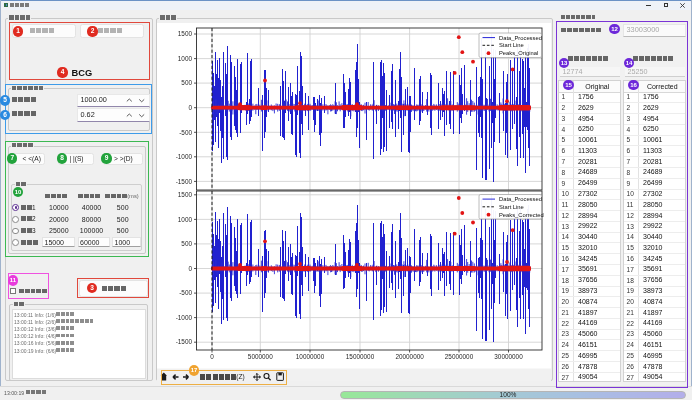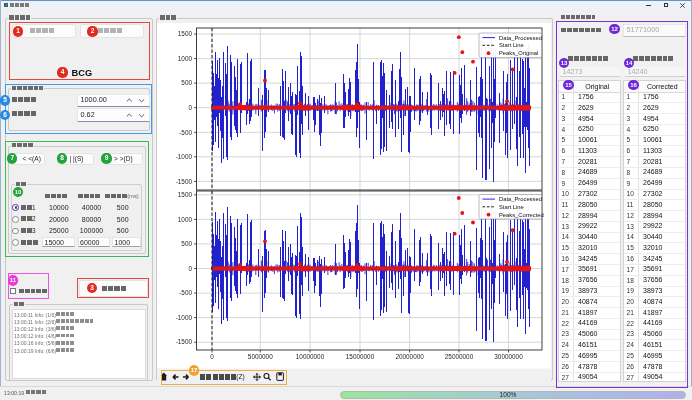--- a/index.html
+++ b/index.html
@@ -256,29 +256,29 @@
 <rect x="120.4" y="3" width="3.4" height="2.4" fill="#1a1a1a"></rect>
 </svg>
 <div style="position:absolute;left:199.5px;top:373.8px;line-height:7px;white-space:nowrap"><i style="display:inline-block;vertical-align:top;margin-top:0px;width:36.7px;height:5.8px;background:repeating-linear-gradient(90deg,#4a4a4a 0,#4a4a4a 5.2px,transparent 5.2px,transparent 6.3px)"></i><span style="font-size:6.6px;color:#222;vertical-align:top;line-height:6px">(Z)</span></div>
 <div style="position:absolute;left:188.7px;top:365.2px;width:10.6px;height:10.6px;border-radius:50%;background:#f0a330;color:#fff;font-weight:bold;font-size:6.0px;line-height:10.6px;text-align:center;z-index:30">17</div>
 <div style="position:absolute;left:557px;top:22.5px;width:130px;height:363px;background:#f1f1f1"></div>
 <div style="position:absolute;left:555.5px;top:21.0px;width:132.5px;height:366.5px;border:1.6px solid #7a34d6;z-index:25;box-sizing:border-box"></div>
 <div style="position:absolute;left:559.5px;top:15px;background:#f0f0f0;padding:0 1px;z-index:26;line-height:5px"><i style="display:inline-block;vertical-align:top;margin-top:0px;width:34.7px;height:4.1px;background:repeating-linear-gradient(90deg,#6a6a6a 0,#6a6a6a 4.1px,transparent 4.1px,transparent 5.1px)"></i></div>
 <div style="position:absolute;left:561px;top:27.5px"><i style="display:inline-block;vertical-align:top;margin-top:0px;width:40.3px;height:4.9px;background:repeating-linear-gradient(90deg,#666666 0,#666666 4.9px,transparent 4.9px,transparent 5.9px)"></i></div>
 <div style="position:absolute;left:609.4px;top:23.9px;width:10.2px;height:10.2px;border-radius:50%;background:#6d28d9;color:#fff;font-weight:bold;font-size:6.0px;line-height:10.2px;text-align:center;z-index:30">12</div>
 <div style="position:absolute;left:623px;top:23.5px;width:63px;height:13px;background:#fafafa;border:1px solid #e6e6e6;border-bottom:1.4px solid #bbb;box-sizing:border-box"></div>
-<div style="position:absolute;left:626.5px;top:26.0px;font-size:7.4px;color:#a8a8a8;font-weight:400;white-space:nowrap;line-height:8.4px;">51771000</div>
+<div style="position:absolute;left:626.5px;top:26.0px;font-size:7.4px;color:#a8a8a8;font-weight:400;white-space:nowrap;line-height:8.4px;">33003000</div>
 <div style="position:absolute;left:568px;top:56px"><i style="display:inline-block;vertical-align:top;margin-top:0px;width:40.3px;height:4.9px;background:repeating-linear-gradient(90deg,#666666 0,#666666 4.9px,transparent 4.9px,transparent 5.9px)"></i></div>
 <div style="position:absolute;left:633px;top:56px"><i style="display:inline-block;vertical-align:top;margin-top:0px;width:40.3px;height:4.9px;background:repeating-linear-gradient(90deg,#666666 0,#666666 4.9px,transparent 4.9px,transparent 5.9px)"></i></div>
 <div style="position:absolute;left:558.9px;top:57.9px;width:10.2px;height:10.2px;border-radius:50%;background:#6d28d9;color:#fff;font-weight:bold;font-size:6.0px;line-height:10.2px;text-align:center;z-index:30">13</div>
 <div style="position:absolute;left:623.9px;top:57.9px;width:10.2px;height:10.2px;border-radius:50%;background:#6d28d9;color:#fff;font-weight:bold;font-size:6.0px;line-height:10.2px;text-align:center;z-index:30">14</div>
 <div style="position:absolute;left:559.5px;top:67px;width:60px;height:10px;background:#f6f6f6;border-bottom:1.2px solid #cfcfcf;box-sizing:border-box"></div>
-<div style="position:absolute;left:562.5px;top:68.3px;font-size:7.2px;color:#ababab;font-weight:400;white-space:nowrap;line-height:8.2px;">14273</div>
+<div style="position:absolute;left:562.5px;top:68.3px;font-size:7.2px;color:#ababab;font-weight:400;white-space:nowrap;line-height:8.2px;">12774</div>
 <div style="position:absolute;left:624.5px;top:67px;width:60px;height:10px;background:#f6f6f6;border-bottom:1.2px solid #cfcfcf;box-sizing:border-box"></div>
-<div style="position:absolute;left:627.5px;top:68.3px;font-size:7.2px;color:#ababab;font-weight:400;white-space:nowrap;line-height:8.2px;">14240</div>
+<div style="position:absolute;left:627.5px;top:68.3px;font-size:7.2px;color:#ababab;font-weight:400;white-space:nowrap;line-height:8.2px;">25250</div>
 <div style="position:absolute;left:558px;top:79.5px;width:62.5px;height:302px;background:#fff;border:1px solid #d2d2d2;box-sizing:border-box;overflow:hidden">
       <div style="position:absolute;left:0;top:0;width:62.5px;height:11px;border-bottom:1px solid #d8d8d8;background:#fbfbfb"></div>
       <div style="position:absolute;left:14px;top:2px;width:48.5px;text-align:center;font-size:7px;color:#111">Original</div>
       <div style="position:absolute;left:14px;top:0;width:1px;height:302px;background:#e2e2e2"></div>
       <div style="position:absolute;left:0;top:21.78px;width:62.5px;height:1px;background:#ededed"></div>
       <div style="position:absolute;left:2.5px;top:12.80px;font-size:6.6px;color:#333">1</div>
       <div style="position:absolute;left:19px;top:12.50px;font-size:7px;color:#111">1756</div>
       <div style="position:absolute;left:0;top:32.56px;width:62.5px;height:1px;background:#ededed"></div>
       <div style="position:absolute;left:2.5px;top:23.58px;font-size:6.6px;color:#333">2</div>
       <div style="position:absolute;left:19px;top:23.28px;font-size:7px;color:#111">2629</div>

